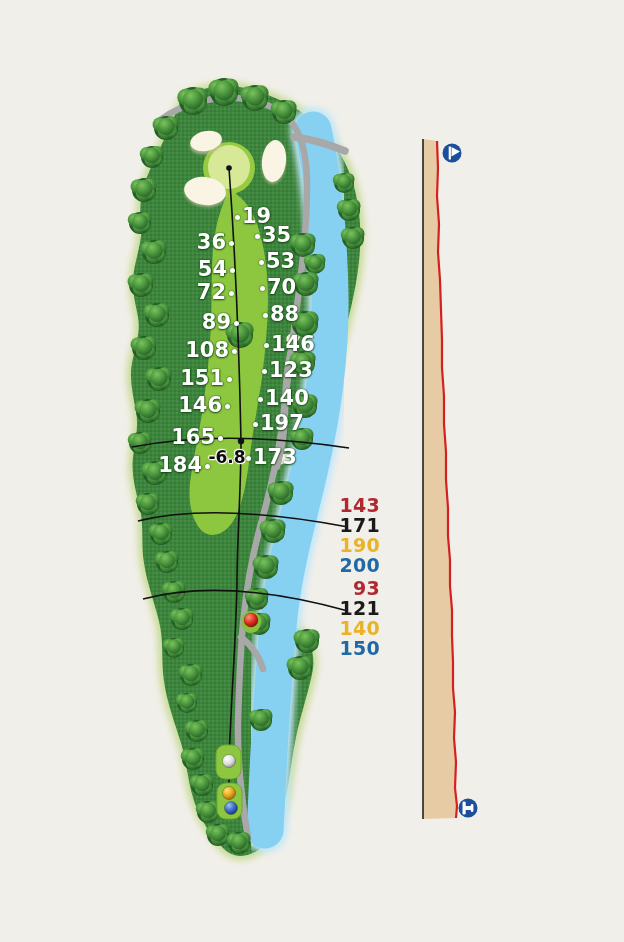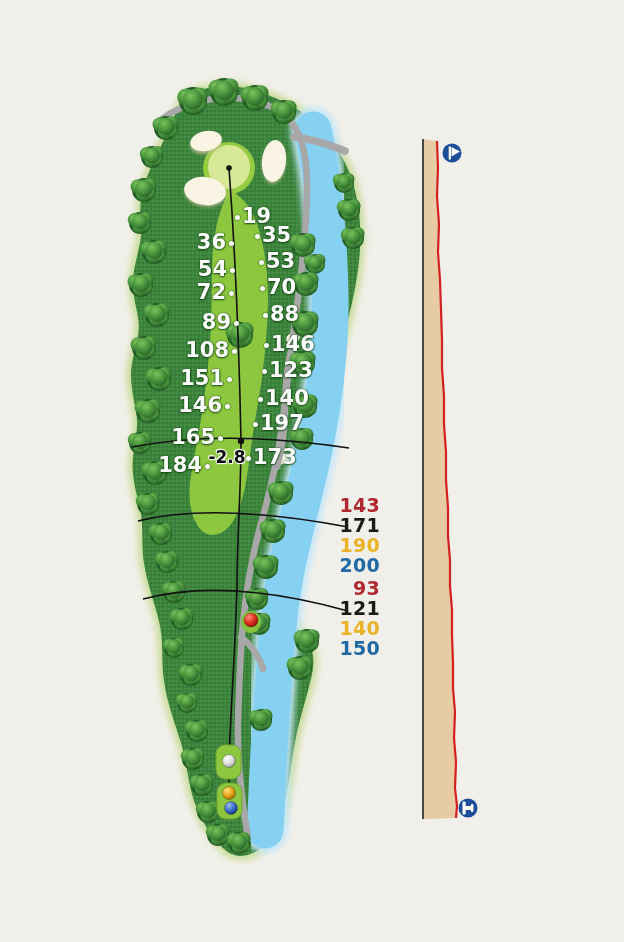--- a/index.html
+++ b/index.html
@@ -533,21 +533,21 @@
     <g>
       <circle cx="468" cy="808" r="9.5" fill="#1b4e9b"></circle>
       <rect x="462.5" y="801.5" width="3.2" height="13" rx="1.2" fill="#fff"></rect>
       <rect x="465" y="806" width="7.5" height="4" rx="1.2" fill="#fff"></rect>
       <rect x="470.8" y="804" width="2.6" height="8" rx="1.2" fill="#fff"></rect>
     </g>
   </g>
 </svg>
 
 <div id="labels">
-  <div class="elev" style="left: 197px; top: 447px;">-2.8</div>
+  <div class="elev" style="left: 197px; top: 447px;">-6.8</div>
 
   <div class="dg" style="left:318px;top:495px;">
     <div style="color: rgb(176, 40, 48);">143</div>
     <div style="color: rgb(26, 26, 26);">171</div>
     <div style="color: rgb(233, 178, 39);">190</div>
     <div style="color: rgb(31, 106, 166);">200</div>
   </div>
   <div class="dg" style="left:318px;top:578px;">
     <div style="color: rgb(176, 40, 48);">93</div>
     <div style="color: rgb(26, 26, 26);">121</div>

